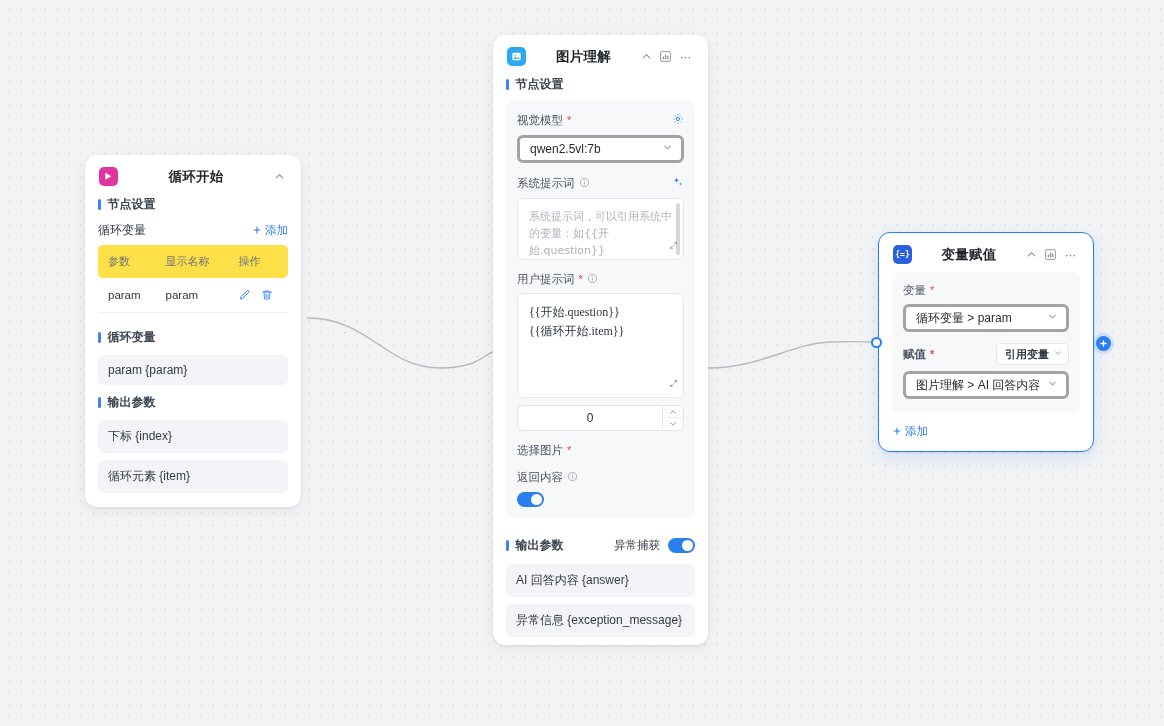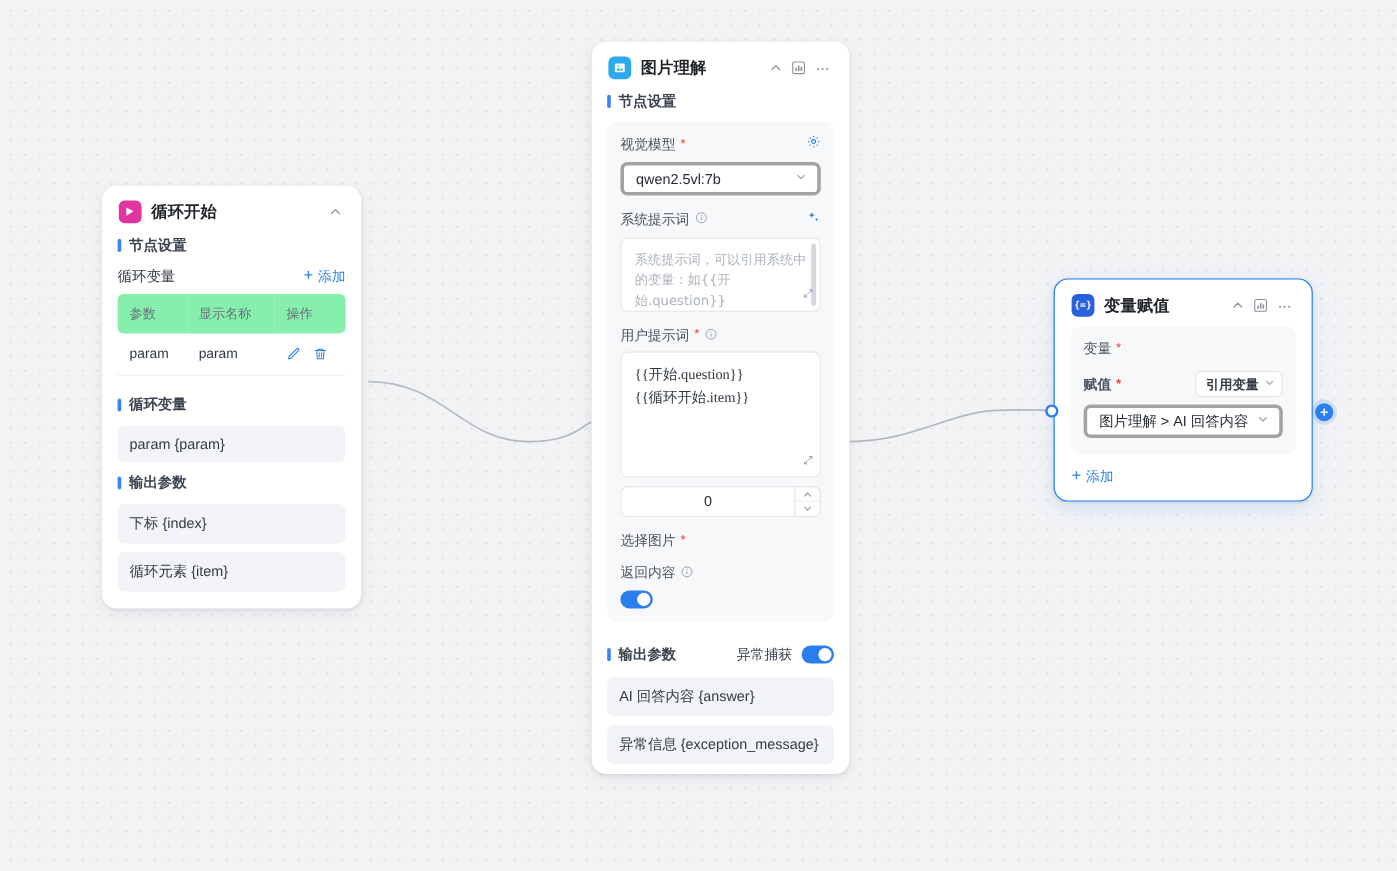--- a/index.html
+++ b/index.html
@@ -30,20 +30,21 @@
   }
   .node.selected {
     border: 1.5px solid #2a7ff0;
     box-shadow: 0 1px 3px rgba(16,24,40,.08), 0 6px 18px rgba(42,127,240,.14);
   }
 
   .node-head {
     display: flex; align-items: center;
     padding: 12px 16px 8px 14px;
     gap: 8px;
+    text-align: center;
   }
   .node-icon {
     width: 19px; height: 19px;
     border-radius: 5px;
     display: flex; align-items: center; justify-content: center;
     flex: 0 0 auto;
     color: #fff;
   }
   .node-title {
     font-size: 13.5px; font-weight: bold; color: #1f2328;
@@ -92,21 +93,21 @@
     margin: 7px 0 6px 0;
   }
   .loopvar-title { font-size: 12px; color: #2f3742; }
   .add-link {
     display: flex; align-items: center; gap: 3px;
     color: #2a7ff0; font-size: 11.5px; cursor: pointer;
   }
   table.params { width: 100%; border-collapse: collapse; }
   table.params th {
     text-align: left; font-size: 11px; font-weight: normal; color: #6b727d;
-    background: #86efac; padding: 9px 0 9px 10px;
+    background: #fde047; padding: 9px 0 9px 10px;
   }
   table.params th:first-child { border-radius: 5px 0 0 5px; }
   table.params th:last-child { border-radius: 0 5px 5px 0; }
   table.params td {
     font-size: 11.5px; color: #2f3742; padding: 11px 0 11px 10px;
     border-bottom: 1px solid #eceef1;
   }
   .op-icons { display: flex; gap: 10px; color: #2a7ff0; }
   .op-icons span { cursor: pointer; display: inline-flex; }
 
@@ -485,20 +486,28 @@
         </span>
       </span>
     </div>
 
     <div class="body">
       <div class="grey-box" style="margin-top:0;padding:11px 11px 14px 11px">
         <div class="field-label">
           <span>变量</span>
           <span class="req">*</span>
         </div>
+        <div class="select">
+          <span class="val">循环变量 &gt; param</span>
+          <span class="chev">
+            <svg width="11" height="11" viewBox="0 0 24 24" fill="none" stroke="#9aa1ab" stroke-width="2.2" stroke-linecap="round" stroke-linejoin="round">
+                <polyline points="6,9 12,15 18,9"></polyline>
+              </svg>
+          </span>
+        </div>
 
         <div class="inline-row" style="margin-top:11px">
           <span class="field-label" style="margin:0">
             <span>赋值</span>
             <span class="req">*</span>
           </span>
           <span class="sm-select">
             <span>引用变量</span>
             <span class="chev">
               <svg width="10" height="10" viewBox="0 0 24 24" fill="none" stroke="#9aa1ab" stroke-width="2.2" stroke-linecap="round" stroke-linejoin="round">

